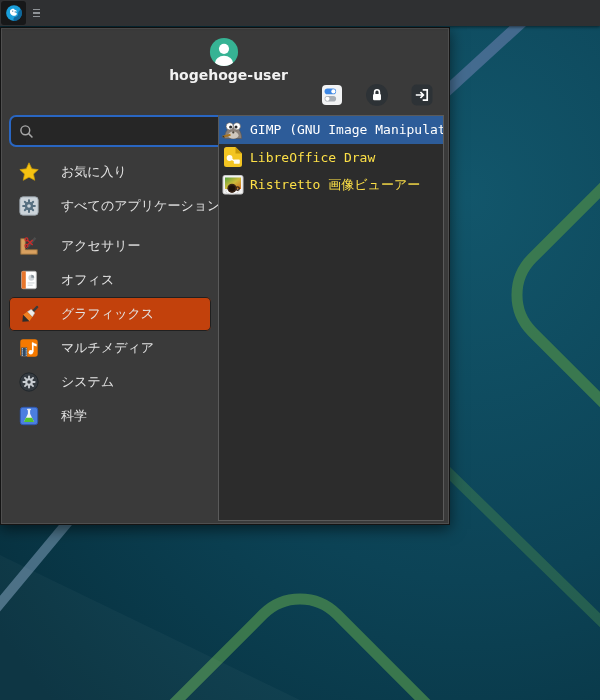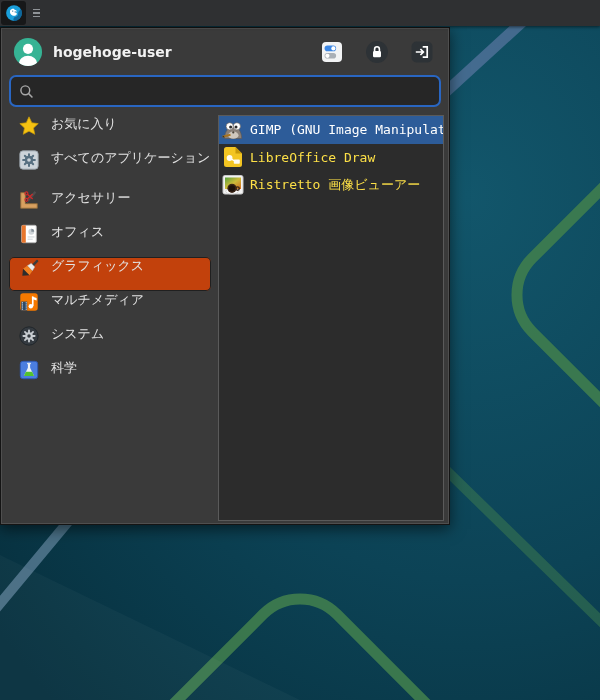--- a/index.html
+++ b/index.html
@@ -23,40 +23,40 @@
   }
   .grip{margin-left:7px;display:flex;flex-direction:column;gap:2px;}
   .grip span{display:block;width:7px;height:1.5px;background:#909498;}
 
   
   #menu{
     position:absolute;left:0;top:27px;width:450px;height:498px;z-index:2;
     background:#3a3a3a;border:1px solid #141414;box-sizing:border-box;
     box-shadow:inset 0 0 0 1px #4f4f4f,0 4px 14px rgba(0,0,0,.55);
   }
-  #menu-header{display:flex;align-items:center;padding:9px 15px 0 12px;}
+  #menu-header{display:flex;align-items:center;padding:9px 15px 0 12px;flex-direction:column;}
   #username{margin-left:10px;font-size:14px;font-weight:bold;color:#f2f2f2;}
   #header-actions{margin-left:auto;display:flex;align-items:center;gap:21px;}
   .action-btn{background:none;border:none;padding:0;width:24px;height:24px;cursor:pointer;}
 
   #search-wrap{position:relative;margin:8px 8px 0 8px;}
   #search-input{
     width:100%;height:32px;box-sizing:border-box;
     background:#262626;border:2px solid #2966c2;border-radius:7px;
     color:#dddddd;font-size:13px;padding:0 8px 0 32px;outline:none;
     font-family:"DejaVu Sans","Liberation Sans",sans-serif;
   }
   #search-icon{position:absolute;left:9px;top:8px;pointer-events:none;}
 
   
   #categories{
     list-style:none;margin:8px 0 0 8px;padding:0;width:202px;
   }
   .cat{
-    height:34px;display:flex;align-items:flex-start;gap:11px;
+    height:34px;display:flex;align-items:center;gap:21px;
     padding-left:9px;border-radius:5px;cursor:pointer;box-sizing:border-box;
   }
   .cat.sep-before{margin-top:6px;font-family:Liberation Mono, monospace;}
   .cat.selected{background:#c2410c;box-shadow:inset 0 0 0 1px #202020;}
   .cat .clabel{font-size:13px;color:#e3e3e3;white-space:nowrap;}
   .cicon{width:22px;height:22px;flex:0 0 22px;display:flex;}
 
   
   #apps{
     position:absolute;left:217px;top:87px;width:226px;height:406px;

